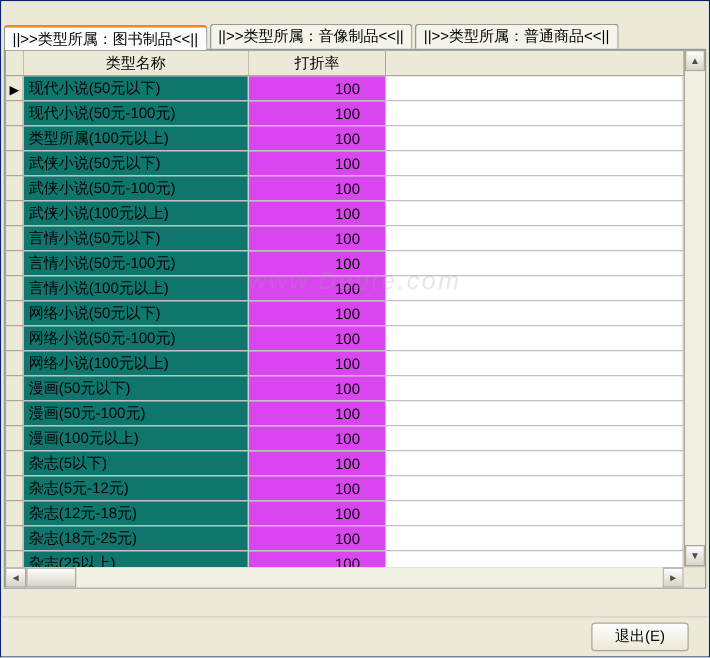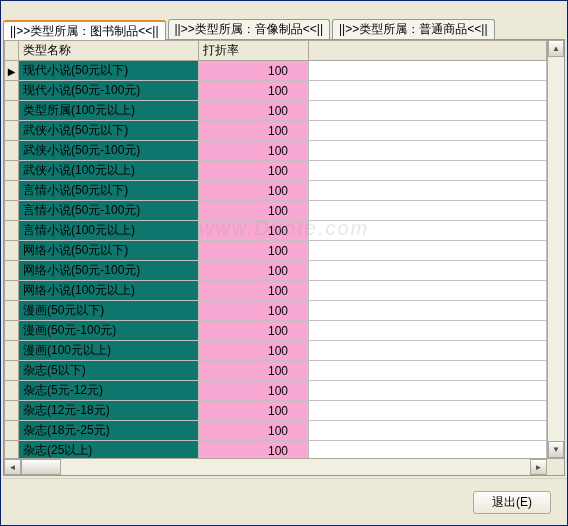--- a/index.html
+++ b/index.html
@@ -7,36 +7,36 @@
   .window { width: 568px; height: 526px; background: #ece9d8; border: 1px solid #0a246a; display: flex; flex-direction: column; }
   .titlebar { height: 22px; background: linear-gradient(to bottom, #3b77dd 0%, #2a5fc7 50%, #1f4fb5 100%); color: #fff; display: flex; align-items: center; padding: 0 6px; font-weight: bold; border-bottom: 1px solid #0a246a; }
   .client { flex: 1; display: flex; flex-direction: column; background: #ece9d8; overflow: hidden; }
   .tabs { height: 38px; display: flex; align-items: flex-end; padding: 2px 2px 0 2px; gap: 2px; }
   .tab { height: 20px; padding: 0 6px; border: 1px solid #919b9c; border-bottom: none; background: #f5f4ea; display: flex; align-items: center; border-radius: 3px 3px 0 0; cursor: pointer; white-space: nowrap; color: #000; }
   .tab.active { background: #fcfcfe; border-top: 2px solid #e68b2c; position: relative; top: 1px; z-index: 2; }
   .tabpanel { flex: 1; background: #fcfcfe; border: 1px solid #919b9c; margin: 0 2px 2px 2px; display: flex; flex-direction: column; overflow: hidden; }
   .grid-wrap { flex: 1; display: flex; overflow: hidden; position: relative; }
   .grid { flex: 1; overflow: auto; background: #fff; }
   table { border-collapse: collapse; width: 100%; table-layout: fixed; }
-  th { background: #ece9d8; border: 1px solid #aca899; height: 20px; font-weight: normal; text-align: left; padding: 0 4px; position: sticky; top: 0; }
+  th { background: #ece9d8; border: 1px solid #aca899; height: 20px; font-weight: normal; text-align: center; padding: 0 4px; position: sticky; top: 0; }
   td { border: 1px solid #c0c0c0; height: 20px; padding: 0 4px; white-space: nowrap; overflow: hidden; }
   .col-ind { width: 14px; background: #ece9d8; border: 1px solid #aca899; text-align: center; padding: 0; }
   .col-name { width: 180px; background: #0f766e; }
-  .col-rate { width: 110px; text-align: right; padding-right: 20px; background: #f9a8d4; }
+  .col-rate { width: 110px; text-align: right; padding-right: 20px; background: #d946ef; }
   .col-rest { background: #fff; }
   .row-marker { color: #000; font-size: 10px; }
   .vscroll { width: 17px; background: #ece9d8; border-left: 1px solid #aca899; display: flex; flex-direction: column; }
   .vscroll .btn { height: 17px; background: linear-gradient(to bottom, #fdfdfd, #d6d5c8); border: 1px solid #aca899; display: flex; align-items: center; justify-content: center; font-size: 8px; color: #4d4d4d; cursor: pointer; }
   .vscroll .track { flex: 1; background: #f1efe2; }
   .hscroll { height: 17px; display: flex; border-top: 1px solid #aca899; }
   .hscroll .btn { width: 17px; background: linear-gradient(to bottom, #fdfdfd, #d6d5c8); border: 1px solid #aca899; display: flex; align-items: center; justify-content: center; font-size: 8px; color: #4d4d4d; cursor: pointer; }
   .hscroll .track { flex: 1; background: #f1efe2; position: relative; }
   .hscroll .thumb { position: absolute; left: 0; top: 0; bottom: 0; width: 40px; background: linear-gradient(to bottom, #fdfdfd, #d6d5c8); border: 1px solid #aca899; }
   .hscroll .corner { width: 17px; background: #ece9d8; }
-  .dialog-buttons { height: 47px; display: flex; justify-content: flex-end; align-items: center; padding: 0 16px; background: #ece9d8; border-top: 1px solid #d4d0c8; }
+  .dialog-buttons { height: 32px; display: flex; justify-content: flex-end; align-items: center; padding: 0 16px; background: #ece9d8; border-top: 1px solid #d4d0c8; margin-top: 20px; }
   .win-btn { min-width: 78px; height: 23px; background: linear-gradient(to bottom, #fdfdfd 0%, #ece9d8 100%); border: 1px solid #aca899; border-radius: 3px; padding: 0 10px; cursor: pointer; font-size: 12px; display: flex; align-items: center; justify-content: center; }
   .watermark { position: absolute; top: 45%; left: 50%; transform: translate(-50%, -50%); font-size: 20px; color: rgba(160,160,160,0.25); font-style: italic; pointer-events: none; white-space: nowrap; letter-spacing: 2px; }
 </style>
 </head>
 <body>
 
 <div class="window">
 
   <div class="client">
 

